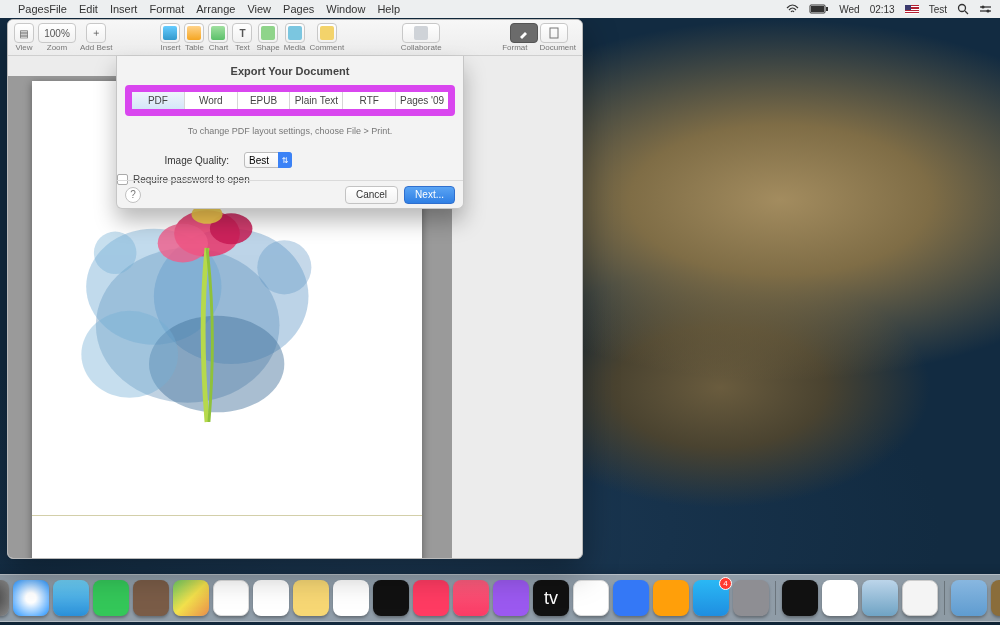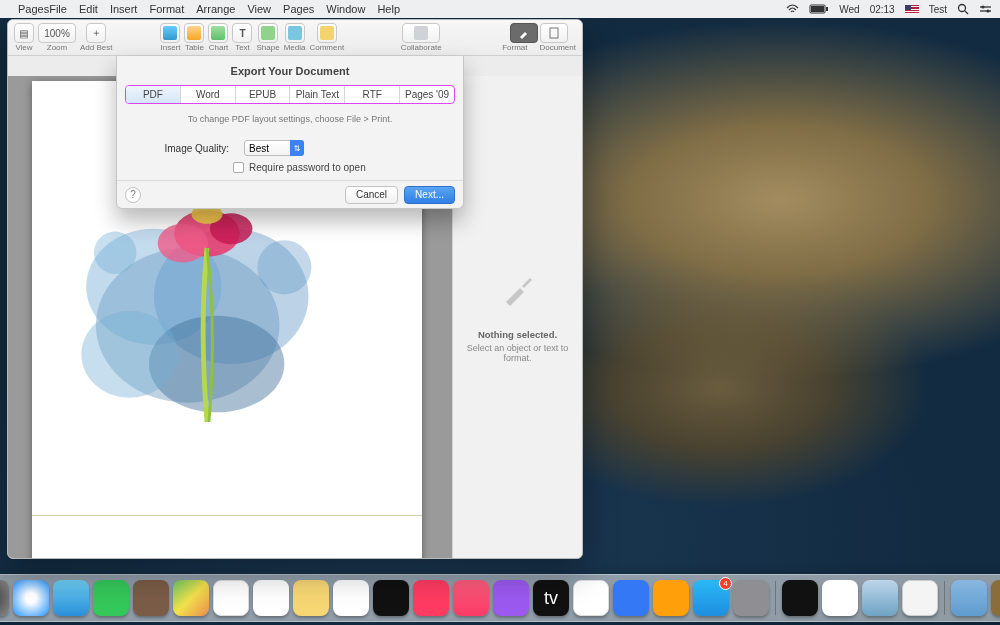--- a/index.html
+++ b/index.html
@@ -120,34 +120,34 @@
   position:absolute; left:116px; top:56px; width:348px; height:153px;
   background:#f3f3f3; border:1px solid #c6c6c6;
   border-top:none;
   box-shadow:0 12px 22px rgba(0,0,0,0.28);
   border-radius:0 0 6px 6px;
   z-index:40;
   font-size:10px; color:#333;
   overflow:hidden;
 }
 .sheet .sheet-title{ text-align:center; font-size:11px; font-weight:600; color:#444; margin:9px 0 8px;}
-.sheet .tabs{ display:flex; border:1px solid #d946ef; border-radius:4px; margin:0 8px; overflow:hidden; background:#fff;}
+.sheet .tabs{ display:flex; border:7px solid #d946ef; border-radius:4px; margin:0 8px; overflow:hidden; background:#fff;}
 .sheet .tab{ flex:1; text-align:center; padding:3px 0; font-size:10px; border-right:1px solid #d6d6d6; color:#444;}
 .sheet .tab:last-child{border-right:none;}
 .sheet .tab.selected{ background:linear-gradient(#eef4fb,#d5e6f8); }
 .sheet .hint{ text-align:center; font-size:9px; color:#777; margin:10px 0 16px;}
 .sheet .row{ display:flex; align-items:center; gap:15px; padding:0 40px; margin-bottom:6px;}
 .sheet .row label{ font-size:10px; text-align:right; flex:0 0 72px;}
 .sheet select{
   font-size:10px; height:16px; border:1px solid #bcbcbc; border-radius:3px;
-  background:linear-gradient(#fff,#f3f3f3); width:60px;
+  background:linear-gradient(#fff,#f3f3f3); width:48px;
 }
 .sheet .select-wrap{position:relative; display:inline-block;}
 .sheet .select-caret{position:absolute; right:0; top:0; width:14px; height:16px; background:#3b82f6; border-radius:0 3px 3px 0; pointer-events:none; display:flex;align-items:center;justify-content:center;color:#fff;font-size:8px;}
-.sheet .chk-row{ display:flex; gap:5px; padding-left:116px; font-size:10px; color:#444;}
+.sheet .chk-row{ display:flex; gap:5px; font-size:10px; color:#444;}
 .sheet .chk{ width:11px; height:11px; border:1px solid #aaa; border-radius:2px; background:#fff;}
 .sheet .footer{ position:absolute; bottom:0; left:0; right:0; height:28px; border-top:1px solid #dadada; display:flex; align-items:center; padding:0 8px;}
 .sheet .help{ width:16px; height:16px; border:1px solid #c0c0c0; border-radius:50%; display:flex;align-items:center;justify-content:center; font-size:10px; color:#777; background:#fff;}
 .sheet .footer .flex{flex:1;}
 .sheet .btn{ height:18px; padding:0 10px; border:1px solid #c3c3c3; border-radius:4px; background:linear-gradient(#fff,#f2f2f2); font-size:10px; color:#333;}
 .sheet .btn.primary{ background:linear-gradient(#5aa4f4,#2f7fe4); color:#fff; border-color:#2f6fce; margin-left:6px;}
 
 
 .dock {
   position:absolute; left:50%; transform:translateX(-50%);
@@ -375,29 +375,20 @@
             <ellipse cx="150" cy="55" rx="16" ry="10" fill="#f5d24a" opacity="0.9"></ellipse>
             <path d="M150 90 Q142 170 150 270" stroke="#b6d94c" stroke-width="5" fill="none"></path>
             <path d="M150 90 Q160 175 152 270" stroke="#8fc23a" stroke-width="3" fill="none"></path>
           </g>
         </svg>
       </div>
       <div class="hr"></div>
     </div>
   </div>
 
-  <div class="inspector">
-    <div class="brush">
-      <svg width="36" height="36">
-          <path d="M6 30 L20 16 L24 20 L10 34z M22 14 L30 6 L32 8 L24 16z" fill="#c7c7c7"></path>
-        </svg>
-    </div>
-    <div class="line1">Nothing selected.</div>
-    <div>Select an object or text to format.</div>
-  </div>
 </div>
 
 <div class="sheet">
   <div class="sheet-title">Export Your Document</div>
   <div class="tabs">
     <div class="tab selected">PDF</div>
     <div class="tab">Word</div>
     <div class="tab">EPUB</div>
     <div class="tab">Plain Text</div>
     <div class="tab">RTF</div>

